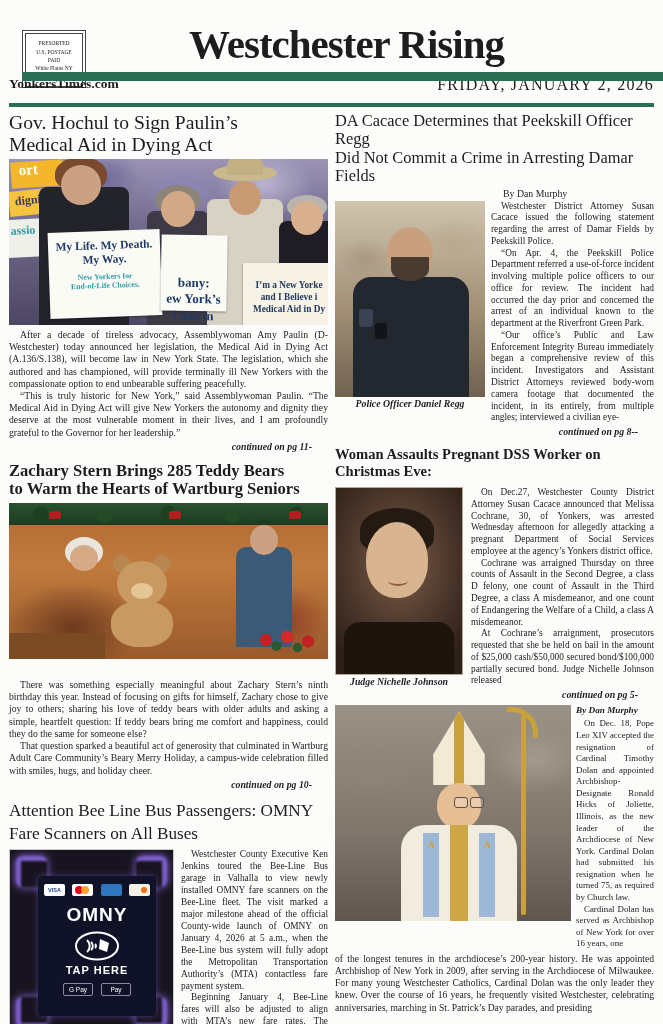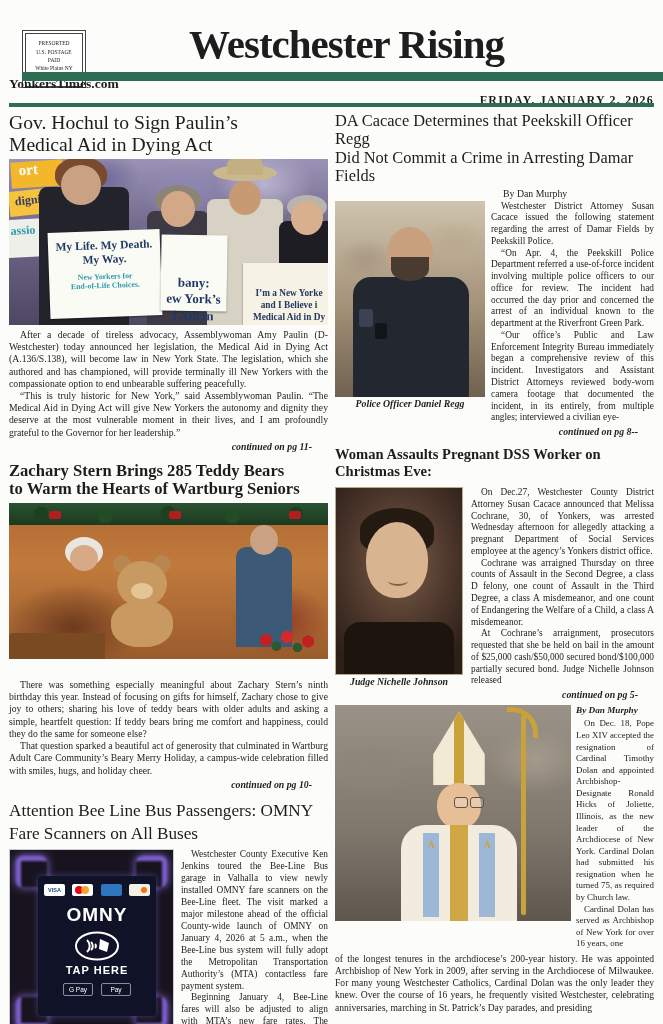--- a/index.html
+++ b/index.html
@@ -9,21 +9,21 @@
   
   .masthead{position:relative;height:108px;}
   .stamp{position:absolute;left:22px;top:30px;width:58px;height:52px;border:1px solid #444;padding:2px;background:#fff;}
   .stamp-inner{border:1px solid #444;height:100%;display:flex;align-items:center;justify-content:center;
                text-align:center;font-size:5.5px;line-height:1.5;}
   .paper-title{position:absolute;left:60px;right:30px;top:20px;text-align:center;z-index:2;
                font-size:41px;font-weight:bold;letter-spacing:-1px;}
   .bar1{position:absolute;left:22px;right:0;top:72px;height:9px;z-index:1;}
   .subrow{position:absolute;left:9px;right:9px;top:76px;display:flex;justify-content:space-between;align-items:flex-start;}
   .site{font-weight:bold;font-size:13.5px;}
-  .date{font-weight:bold;font-size:12px;letter-spacing:1.2px;margin-top:17px;}
+  .date{font-weight:normal;font-size:16px;letter-spacing:1.2px;}
   .bar2{position:absolute;left:9px;right:9px;top:103px;height:4px;}
   .rule{background:#2c6e54;}
   
   .columns{display:flex;gap:7px;padding:2px 9px 0 9px;}
   .col-left{width:326px;}
   .col-right{width:319px;}
   .hl{text-align:left;line-height:1.12;}
   .hl-light{font-weight:normal;}
   .hl-bold{font-weight:bold;}
   .body-text{font-size:9.7px;line-height:1.26;text-align:justify;}
@@ -57,21 +57,21 @@
   .p3 .hatdome{position:absolute;left:20px;top:-44px;width:36px;height:20px;border-radius:50% 50% 0 0;background:#c2af82;}
   .p4{left:270px;top:62px;width:56px;height:104px;background:#1e1d24;}
   .p4 .head{position:absolute;left:12px;top:-20px;width:32px;height:34px;border-radius:50%;background:#d9b08e;}
   .p4 .hair{position:absolute;left:8px;top:-26px;width:40px;height:24px;border-radius:50%;background:#b9b4ad;}
   .sign{position:absolute;background:#fbfbf6;box-shadow:0 1px 2px rgba(0,0,0,.4);text-align:center;}
   .sign1{left:40px;top:72px;width:112px;height:78px;padding-top:8px;transform:rotate(-2deg);}
   .sign1-main{color:#1f3864;font-weight:bold;font-size:11.5px;line-height:1.2;}
   .sign1-sub{color:#2e9aa8;font-weight:bold;font-size:7.8px;line-height:1.25;margin-top:5px;}
   .sign2{left:152px;top:76px;width:66px;height:72px;padding-top:4px;transform:rotate(1deg);}
   .sign2 .t{color:#1f3864;font-weight:bold;font-size:13px;line-height:1.25;margin-top:36px;}
-  .sign3{left:234px;top:104px;width:92px;height:58px;padding-top:24px;background:#f6f2e6;}
+  .sign3{left:234px;top:104px;width:92px;height:58px;padding-top:16px;background:#f6f2e6;}
   .sign3 .t{color:#233a5e;font-weight:bold;font-size:9.3px;line-height:1.3;}
   
   .photo-teddy{height:156px;margin-top:4px;
     background:
       radial-gradient(90px 60px at 20% 80%,#6d3a1f 0%,transparent 75%),
       radial-gradient(70px 50px at 85% 75%,#913c27 0%,transparent 70%),
       linear-gradient(180deg,#b06a33 0%,#c07a3c 40%,#9a5b2c 100%);}
   .garland{position:absolute;left:0;top:0;width:100%;height:22px;
     background:radial-gradient(12px 12px at 10% 50%,#1d4020 60%,transparent 61%),
                radial-gradient(12px 12px at 30% 60%,#234b25 60%,transparent 61%),

